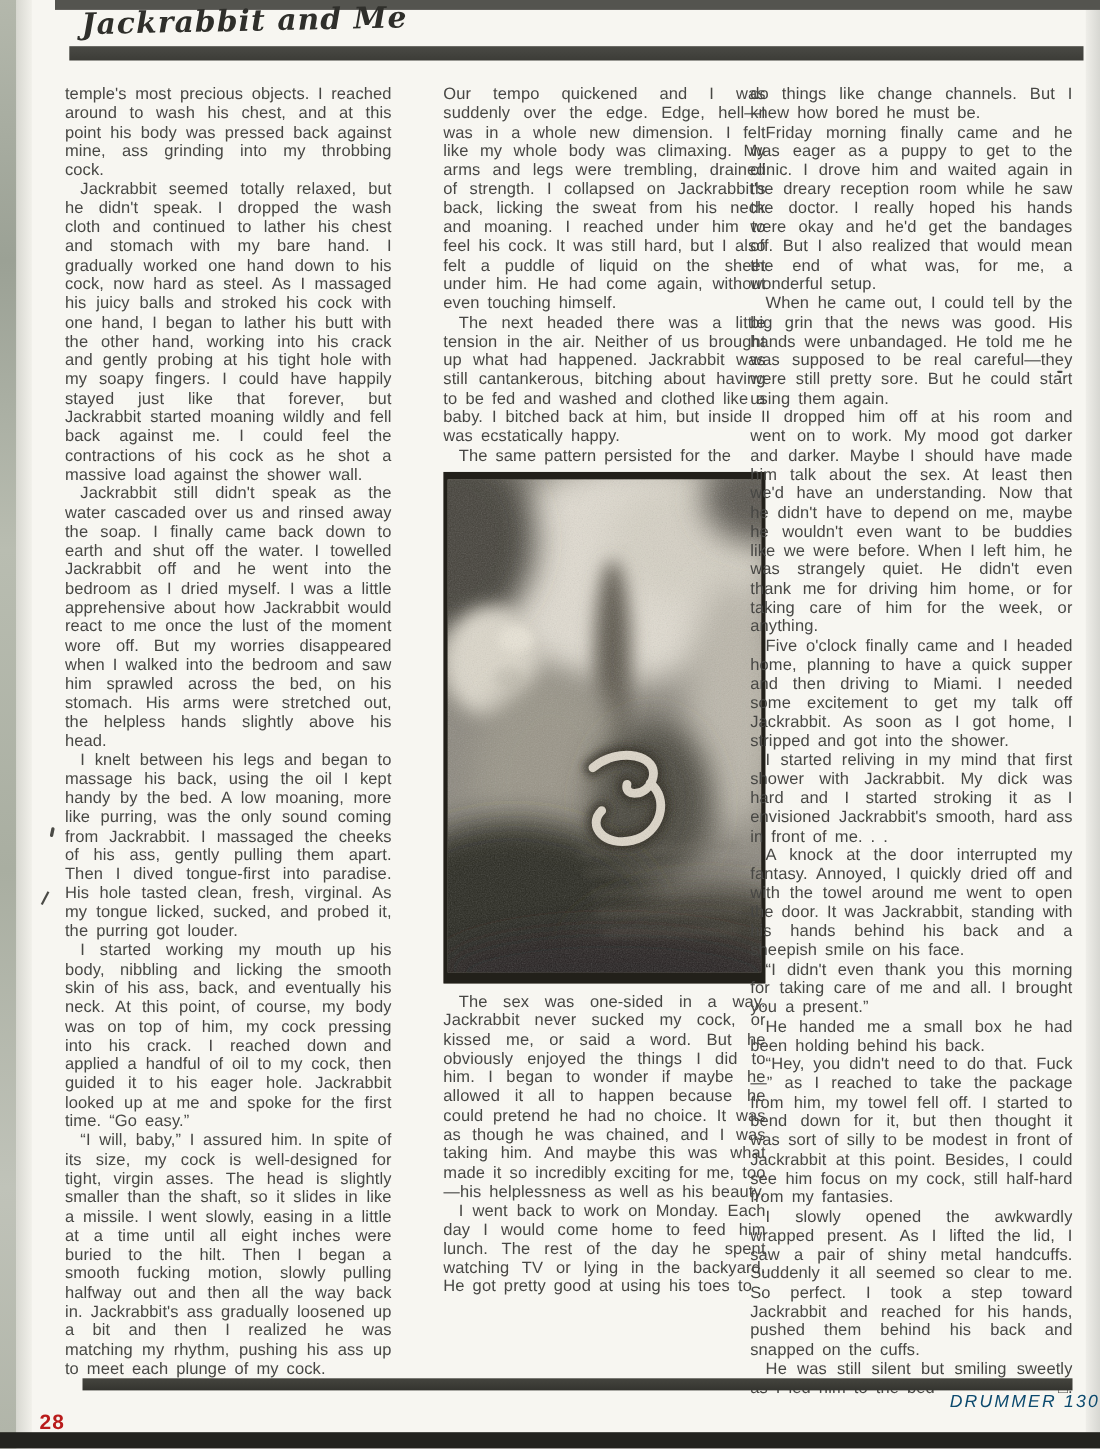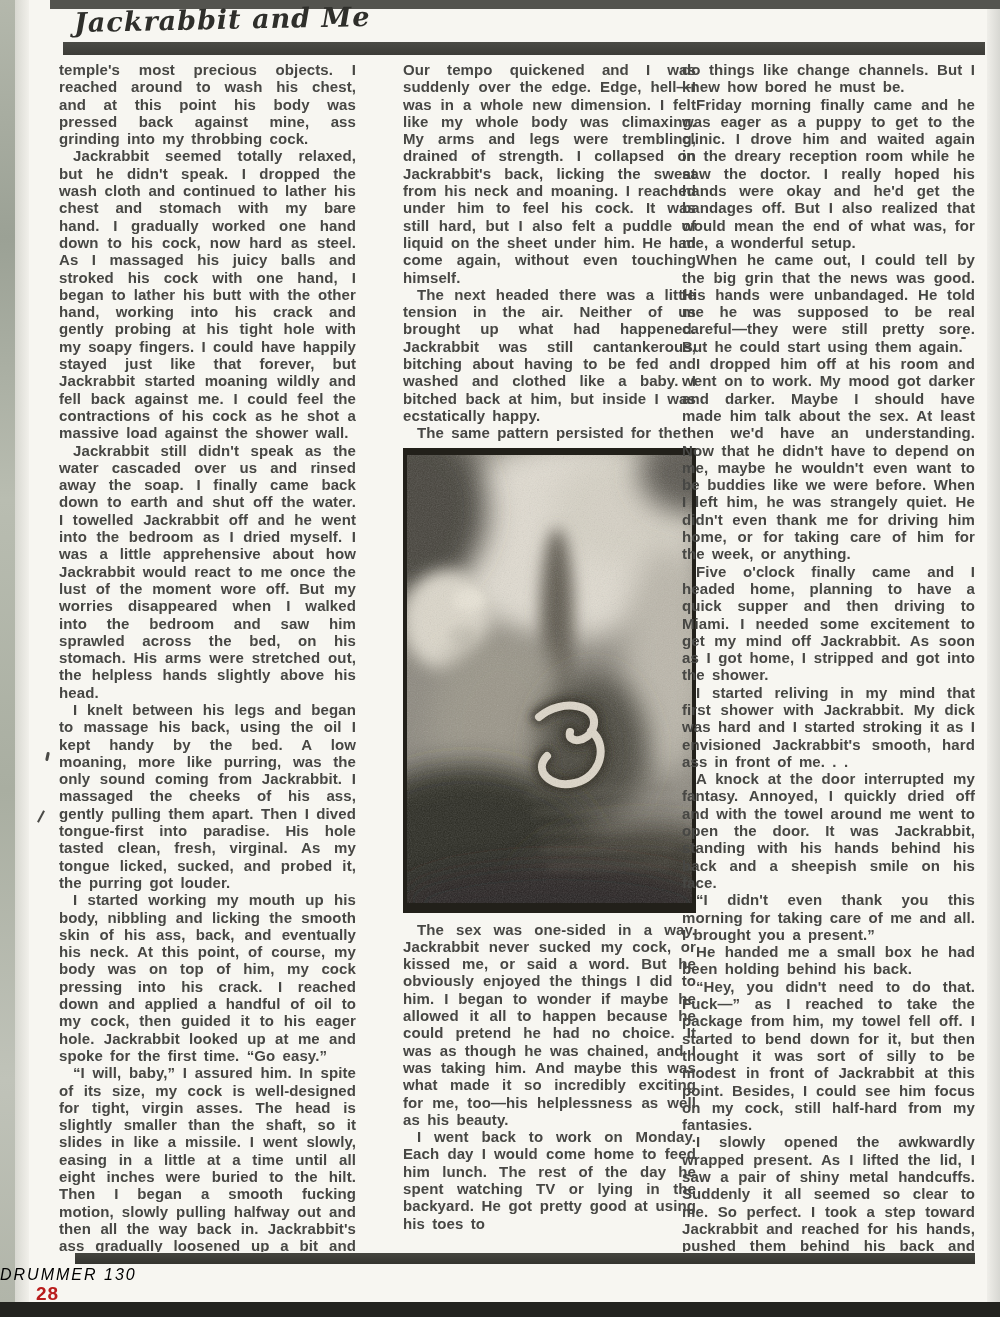--- a/index.html
+++ b/index.html
@@ -21,43 +21,43 @@
   
   .masthead-title{
     position:absolute;left:74px;top:4px;
     font-family:"DejaVu Serif",serif;font-style:italic;font-weight:bold;
     font-size:27px;color:#2f2f2b;transform:rotate(-1.2deg);letter-spacing:1px;
   }
   .title-rule{position:absolute;left:63px;top:42px;width:922px;height:13px;
     background:linear-gradient(180deg,#4a4a45,#3c3c37);}
 
   
-  .col{position:absolute;top:61px;height:1191px;overflow:hidden;
+  .col{position:absolute;top:77px;height:1191px;overflow:hidden;
     font-size:15px;line-height:17.3px;color:#474744;
-    text-align:justify;letter-spacing:0.1px;word-spacing:3px;font-weight:bold;}
+    text-align:justify;letter-spacing:0.1px;word-spacing:3px;}
   #col-1{left:59px;width:297px;}
   #col-2{left:371px;width:293px;margin-left:32px;}
   #col-3{left:682px;width:293px;}
   .para{margin:0;text-indent:14px;}
   .para.no-indent{text-indent:0;}
   .para.last-para{position:relative;padding-right:0;}
   .end-mark{position:absolute;right:0;bottom:0;text-indent:0;letter-spacing:0;}
 
   
   .photo-frame{
     margin:6px 0 8px 0;border:4px solid #22201a;border-top-width:7px;border-bottom-width:10px;
     background:#8d897f;line-height:0;
   }
   .photo-frame svg{display:block;}
 
   
   .footer-rule{position:absolute;left:75px;top:1253px;width:900px;height:11px;
     background:linear-gradient(180deg,#45453f,#34342f);}
-  .footer-mag{position:absolute;left:0;top:1266px;width:1000px;text-align:left;
-    font-style:italic;font-size:16px;letter-spacing:2px;color:#000000;}
+  .footer-mag{position:absolute;left:0;top:1266px;width:1000px;text-align:right;
+    font-style:italic;font-size:16px;letter-spacing:2px;color:#0c4a6e;}
   .footer-page{position:absolute;left:0;top:1283px;width:1000px;
     font-weight:bold;font-size:19px;letter-spacing:1px;color:#b91c1c;padding-left:36px;}
 
   
   .speck{position:absolute;background:#4a4a46;}
   .speck-1{left:46px;top:752px;width:3px;height:9px;border-radius:2px;transform:rotate(12deg);}
   .speck-2{left:40px;top:810px;width:2px;height:13px;transform:rotate(28deg);}
   .speck-3{left:961px;top:337px;width:5px;height:2px;border-radius:1px;}
 </style>
 </head>
@@ -143,21 +143,21 @@
 
     <p class="para">The sex was one-sided in a way. Jackrabbit never sucked my cock, or kissed me, or said a word. But he obviously enjoyed the things I did to him. I began to wonder if maybe he allowed it all to happen because he could pretend he had no choice. It was as though he was chained, and I was taking him. And maybe this was what made it so incredibly exciting for me, too—his helplessness as well as his beauty.</p>
     <p class="para">I went back to work on Monday. Each day I would come home to feed him lunch. The rest of the day he spent watching TV or lying in the backyard. He got pretty good at using his toes to</p>
   </div>
 
   <div class="col" id="col-3">
     <p class="para no-indent">do things like change channels. But I knew how bored he must be.</p>
     <p class="para">Friday morning finally came and he was eager as a puppy to get to the clinic. I drove him and waited again in the dreary reception room while he saw the doctor. I really hoped his hands were okay and he'd get the bandages off. But I also realized that would mean the end of what was, for me, a wonderful setup.</p>
     <p class="para">When he came out, I could tell by the big grin that the news was good. His hands were unbandaged. He told me he was supposed to be real careful—they were still pretty sore. But he could start using them again.</p>
     <p class="para">I dropped him off at his room and went on to work. My mood got darker and darker. Maybe I should have made him talk about the sex. At least then we'd have an understanding. Now that he didn't have to depend on me, maybe he wouldn't even want to be buddies like we were before. When I left him, he was strangely quiet. He didn't even thank me for driving him home, or for taking care of him for the week, or anything.</p>
-    <p class="para">Five o'clock finally came and I headed home, planning to have a quick supper and then driving to Miami. I needed some excitement to get my mind off Jackrabbit. As soon as I got home, I stripped and got into the shower.</p>
+    <p class="para">Five o'clock finally came and I headed home, planning to have a quick supper and then driving to Miami. I needed some excitement to get my talk off Jackrabbit. As soon as I got home, I stripped and got into the shower.</p>
     <p class="para">I started reliving in my mind that first shower with Jackrabbit. My dick was hard and I started stroking it as I envisioned Jackrabbit's smooth, hard ass in front of me. . .</p>
     <p class="para">A knock at the door interrupted my fantasy. Annoyed, I quickly dried off and with the towel around me went to open the door. It was Jackrabbit, standing with his hands behind his back and a sheepish smile on his face.</p>
     <p class="para">“I didn't even thank you this morning for taking care of me and all. I brought you a present.”</p>
     <p class="para">He handed me a small box he had been holding behind his back.</p>
     <p class="para">“Hey, you didn't need to do that. Fuck—” as I reached to take the package from him, my towel fell off. I started to bend down for it, but then thought it was sort of silly to be modest in front of Jackrabbit at this point. Besides, I could see him focus on my cock, still half-hard from my fantasies.</p>
     <p class="para">I slowly opened the awkwardly wrapped present. As I lifted the lid, I saw a pair of shiny metal handcuffs. Suddenly it all seemed so clear to me. So perfect. I took a step toward Jackrabbit and reached for his hands, pushed them behind his back and snapped on the cuffs.</p>
     <p class="para last-para"><span>He was still silent but smiling sweetly as I led him to the bed</span><span class="end-mark">□.</span></p>
   </div>
 
   <div class="footer-rule"></div>

